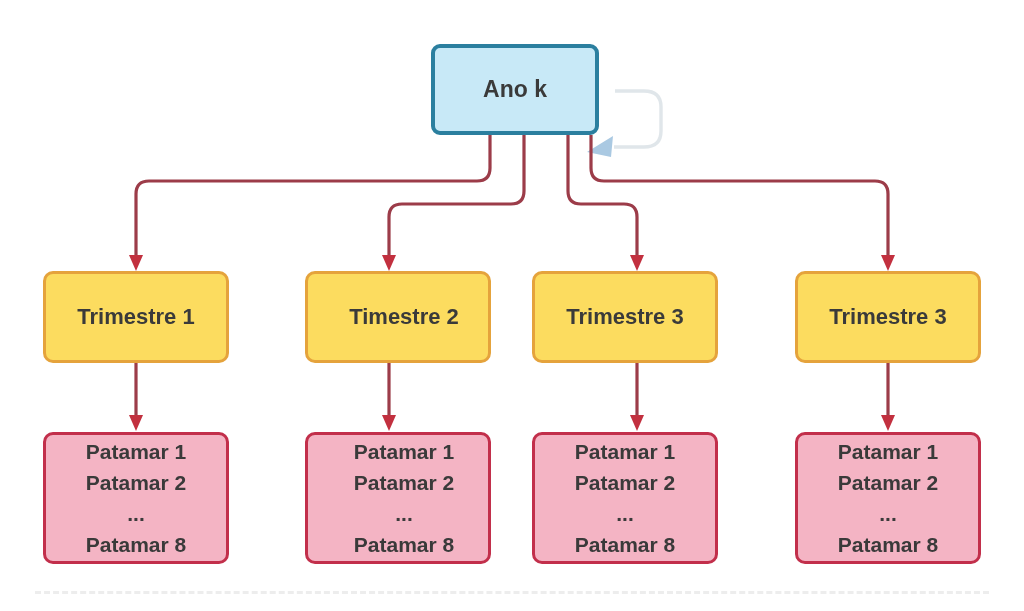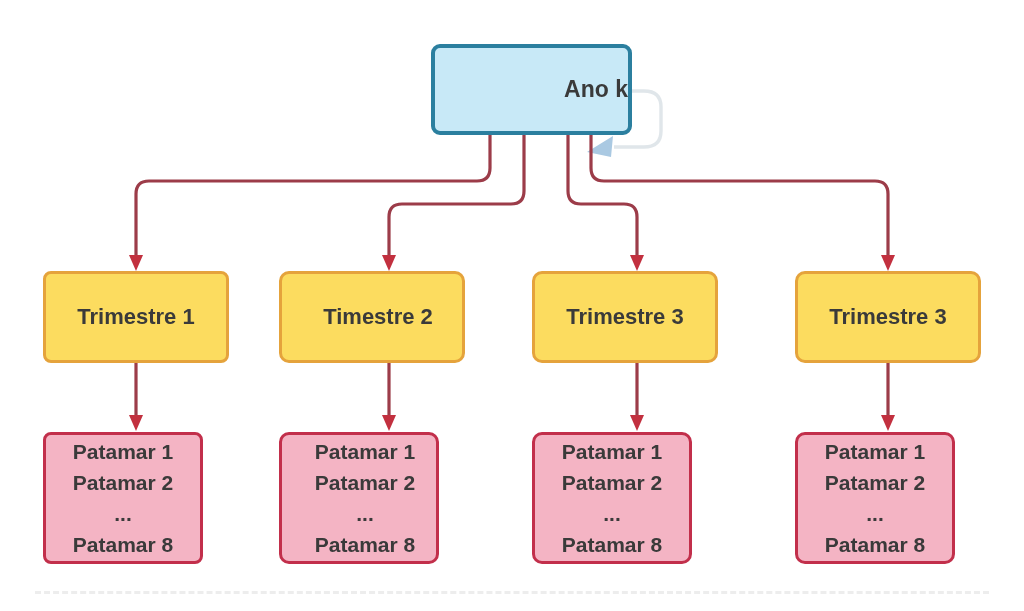--- a/index.html
+++ b/index.html
@@ -35,47 +35,46 @@
     position: absolute;
     box-sizing: border-box;
     display: flex;
     align-items: center;
     justify-content: center;
     text-align: center;
     color: var(--text, #3a3a3a);
     font-weight: bold;
   }
   .node-root {
-    left: 431px; top: 44px; width: 201px; height: 91px;
+    left: 431px; top: 44px; width: 168px; height: 91px;
     background: var(--root-fill, #c8e9f7);
     border: 4px solid var(--root-border, #2b7f9f);
     border-radius: 9px;
     font-size: 23px;
-    justify-content: flex-end;
   }
   .node-quarter {
     top: 271px; width: 186px; height: 92px;
     background: var(--quarter-fill, #fcdc5f);
     border: 3.5px solid var(--quarter-border, #e5a33c);
     border-radius: 10px;
     font-size: 22px;
   }
   .node-level {
-    top: 432px; width: 160px; height: 132px;
+    top: 432px; width: 186px; height: 132px;
     background: var(--level-fill, #f4b4c4);
     border: 3.5px solid var(--level-border, #c22f4b);
     border-radius: 10px;
     font-size: 21px;
     flex-direction: column;
   }
   .node-level .level-line {
     line-height: 31px;
   }
-  .col-1 { left: 43px; border-radius: 8px; }
-  .col-2 { left: 279px; padding-left: 12px; }
+  .col-1 { left: 43px; }
+  .col-2 { left: 305px; padding-left: 12px; }
   .col-3 { left: 532px; }
   .col-4 { left: 795px; }
 
   .bottom-dashes {
     position: absolute;
     top: 591px; left: 35px; right: 35px;
     border-top: 3px dashed #dcdddd;
     opacity: 0.5;
   }
 </style>

